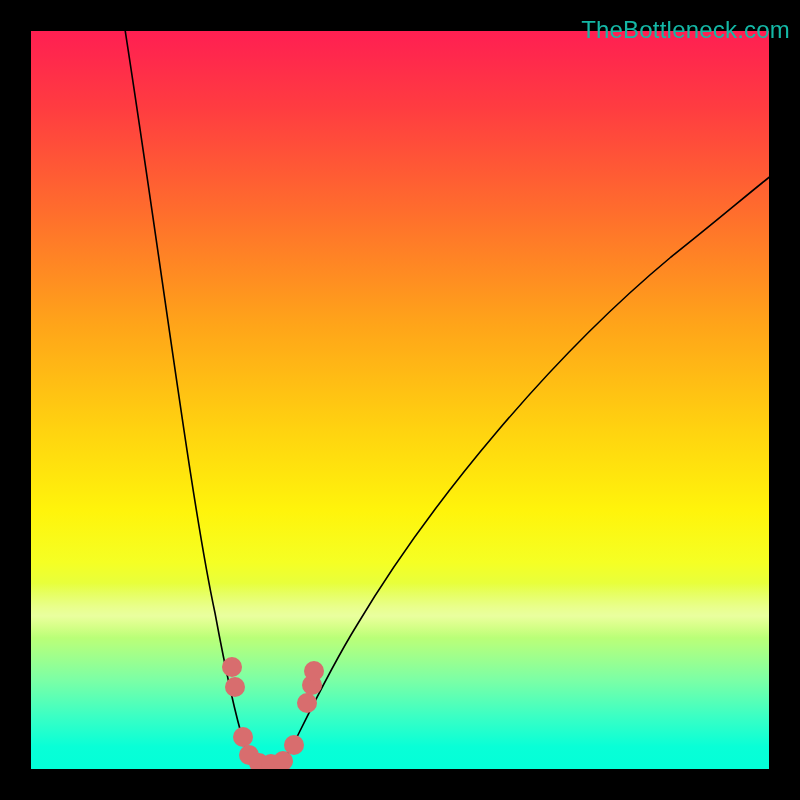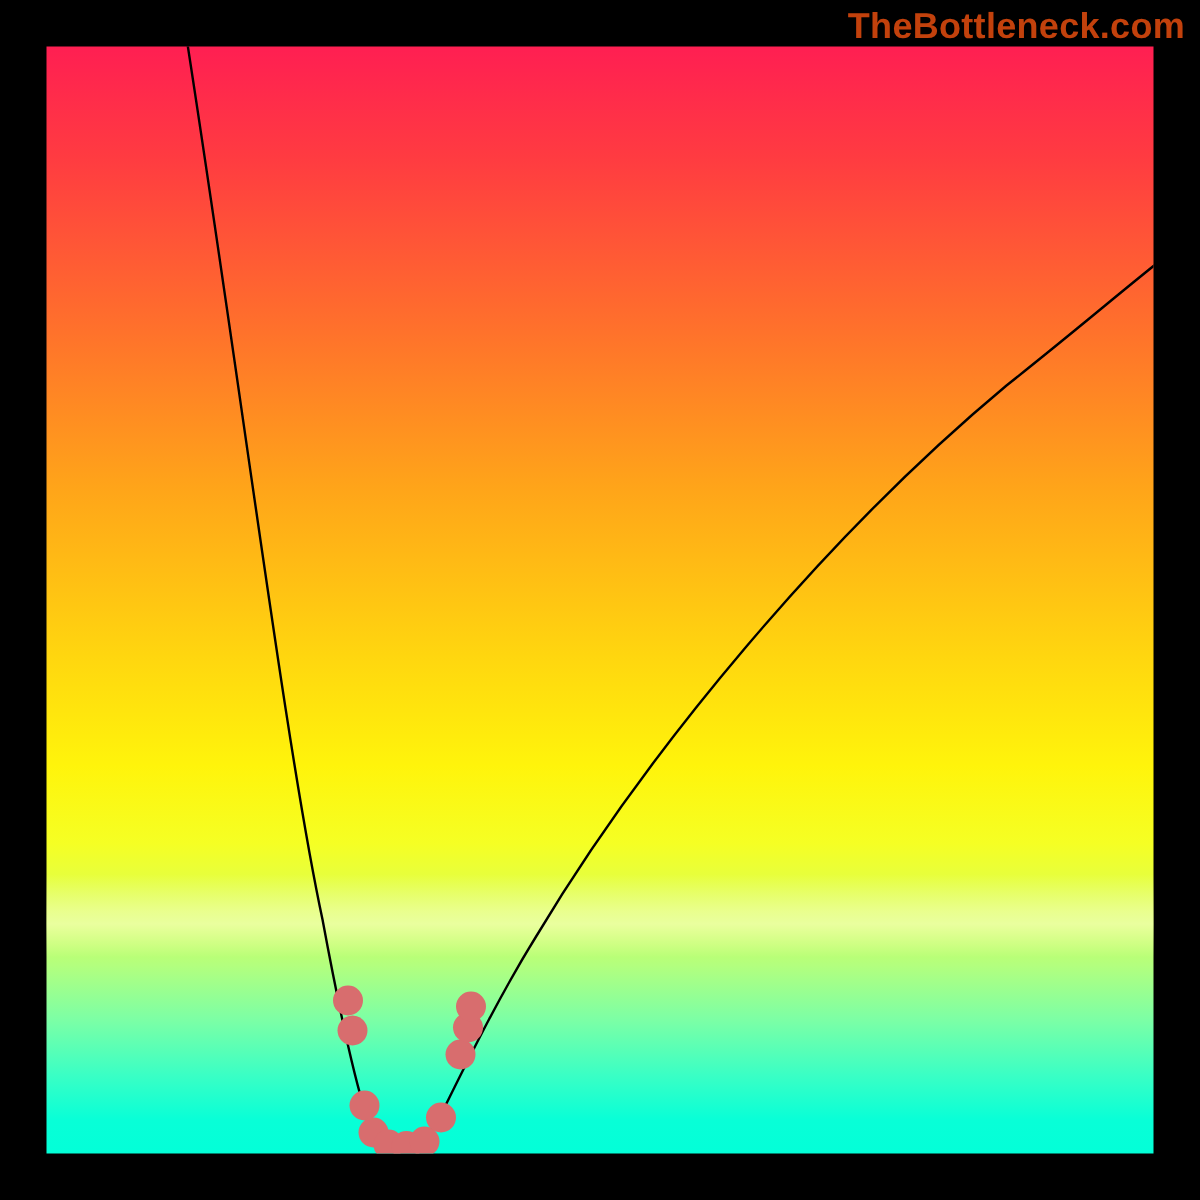--- a/index.html
+++ b/index.html
@@ -12,25 +12,25 @@
     background: #000;
   }
   .frame {
     position: relative;
     width: 800px;
     height: 800px;
     background: #000;
   }
   .watermark {
     position: absolute;
-    top: 4px;
+    top: 16px;
     right: 10px;
-    color: #c2410c;
+    color: #14b8a6;
     font-size: 24px;
-    font-weight: 700;
+    font-weight: 400;
     letter-spacing: 0.2px;
     z-index: 5;
   }
   .plot {
     position: absolute;
     left: 31px;
     top: 31px;
     width: 738px;
     height: 738px;
     background: linear-gradient(to bottom,

